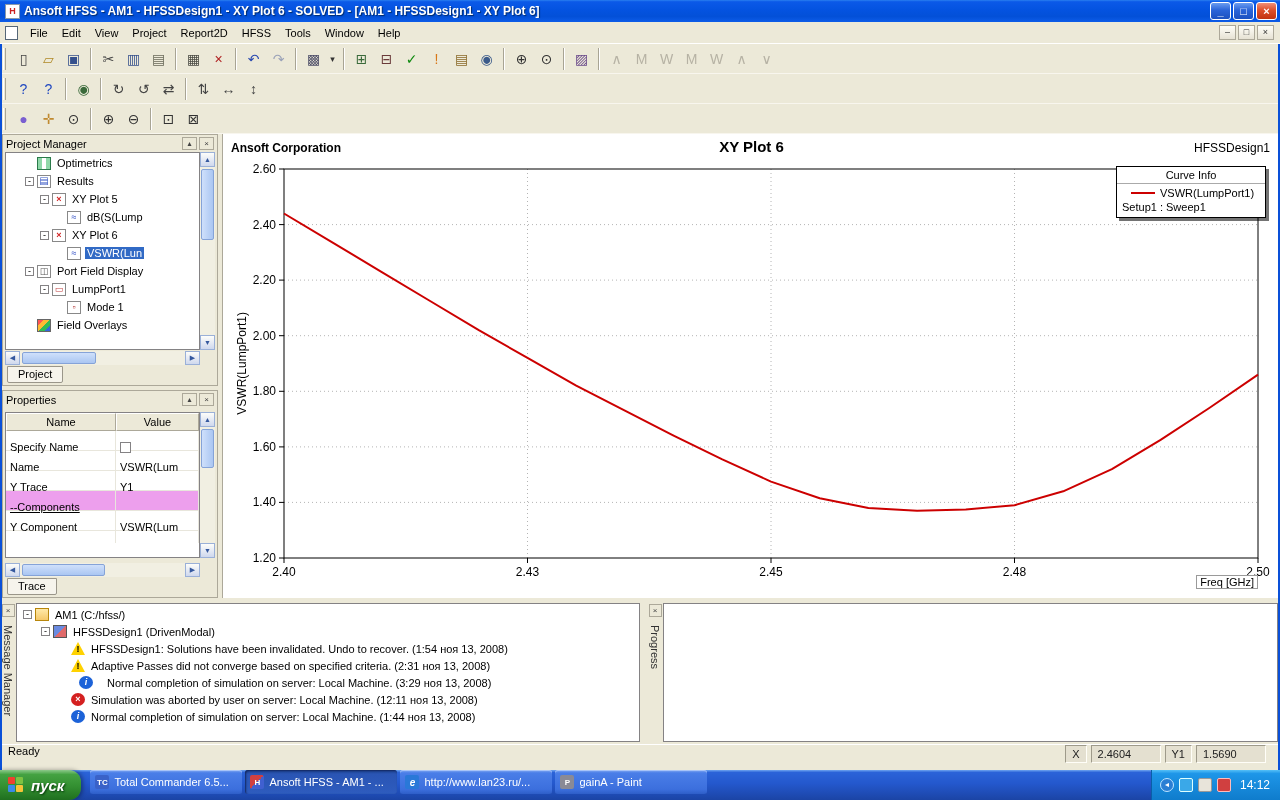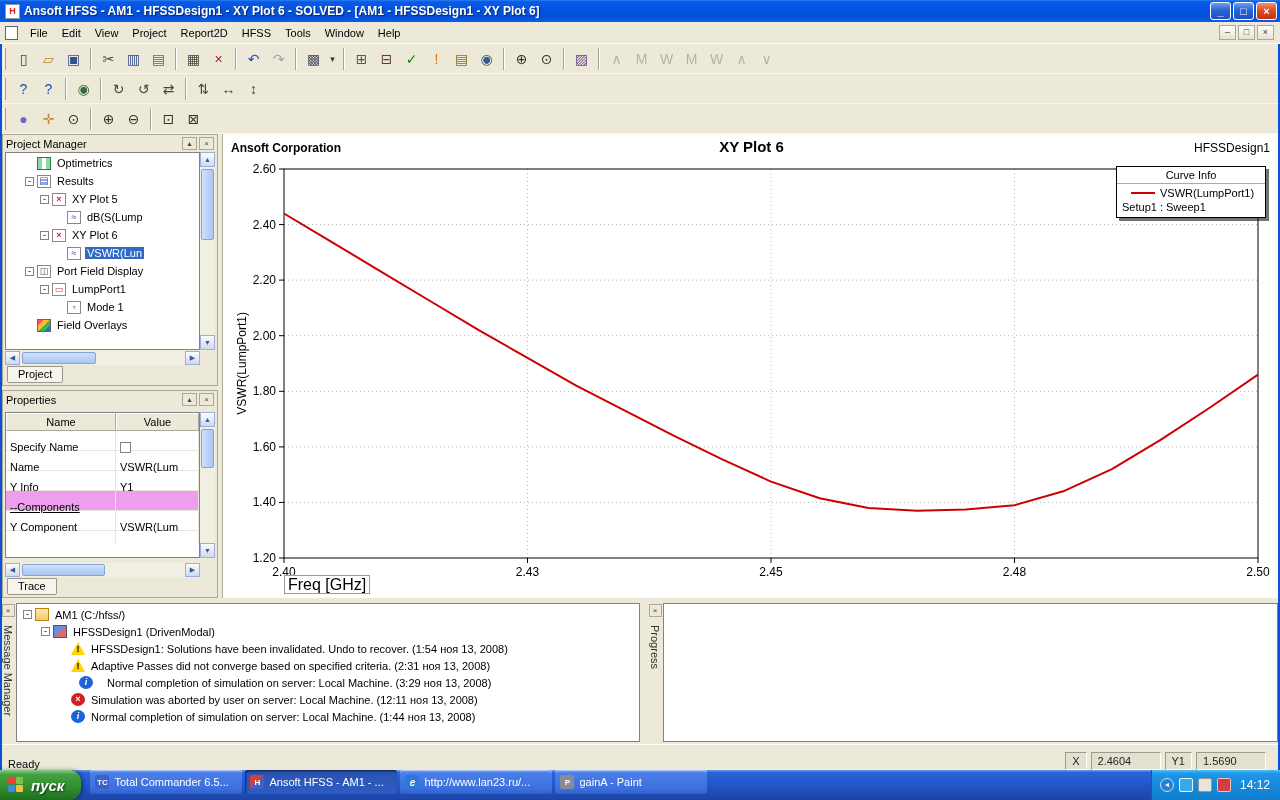--- a/index.html
+++ b/index.html
@@ -88,39 +88,39 @@
 .plot-title{position:absolute;left:0;right:0;top:4px;text-align:center;font-size:15px;font-weight:bold}
 .plot-design{position:absolute;right:10px;top:7px;font-size:12px}
 .plot-svg{position:absolute;left:0;top:0;width:1058px;height:464px}
 .grid{stroke:#b4b4b4;stroke-dasharray:1 3}
 .tick{stroke:#000}
 .frame{fill:none;stroke:#000}
 .curve{fill:none;stroke-width:2;stroke-linejoin:round}
 .axlab{font:12px "Liberation Sans",sans-serif;fill:#000}
 .ylabel{position:absolute;left:12px;top:35px;height:389px;display:flex;align-items:center}
 .ylabel span{writing-mode:vertical-rl;transform:rotate(180deg);font-size:12px}
-.xlabel{position:absolute;left:61px;width:974px;top:442px;text-align:left;font-size:16px}
+.xlabel{position:absolute;left:61px;width:974px;top:442px;text-align:right;font-size:11px}
 .xlabel span{border:1px solid #9a9a9a;padding:0 3px}
 .legend{position:absolute;right:14px;top:32px;width:150px;background:#fff;border:1px solid #000;box-shadow:3px 3px 0 rgba(0,0,0,.55);padding-bottom:4px;z-index:6}
 .legend-h{text-align:center;padding:2px 0;border-bottom:1px solid #aaa}
 .legend-entry{display:flex;align-items:center;padding:3px 2px 0}
 .legend-line{width:24px;border-top:2px solid #c00;margin:0 5px 0 12px;flex:none}
 .legend-sweep{padding:2px 4px 0 5px}
 
 .bottom{position:absolute;left:0;top:602px;width:1280px;height:142px;display:flex;z-index:5}
 .bpanel{display:flex}
 .bpanel.msg{width:642px}
 .bpanel.prog{flex:1;margin-left:5px}
 .bstrip{width:16px;display:flex;flex-direction:column;align-items:center;padding-top:2px;flex:none}
 .bclose{width:13px;height:13px;border:1px solid #ACA899;background:#ECE9D8;font-size:8px;line-height:11px;text-align:center;color:#444}
 .blabel{writing-mode:vertical-rl;margin-top:8px;color:#333}
 .bcontent{flex:1;background:#fff;border:1px solid #848284;margin:1px 2px 2px 0;overflow:hidden;padding:2px}
 .bcontent .trow{height:17px}
 
-.statusbar{position:absolute;left:0;top:744px;width:1280px;height:26px;background:#ECE9D8;border-top:1px solid #fff;display:flex;align-items:flex-end;padding:0 8px;z-index:6}
+.statusbar{position:absolute;left:0;top:744px;width:1280px;height:26px;background:#ECE9D8;border-top:1px solid #fff;display:flex;align-items:flex-start;padding:0 8px;z-index:6}
 .status-right{margin-left:auto;display:flex;align-items:center;padding-right:6px}
 .sbox{border:1px solid;border-color:#9e9a8a #fffef8 #fffef8 #9e9a8a;background:#E4E0D0;height:18px;display:flex;align-items:center;padding:0 6px;margin-left:4px;color:#222}
 .sbox.val{width:70px}
 
 .taskbar{position:absolute;left:0;top:770px;width:1280px;height:30px;background:linear-gradient(180deg,#6fa5f0 0,#2b63d8 8%,#2458cd 45%,#1b44a5 100%);display:flex;align-items:flex-start;z-index:40}
 .start{height:30px;padding:0 17px 0 8px;border-radius:0 12px 12px 0;background:linear-gradient(180deg,#8cc98a 0,#44a242 15%,#338f31 55%,#1f6f1f 100%);display:flex;align-items:center;gap:6px;color:#fff;font-size:15px;font-weight:bold;font-style:italic;text-shadow:1px 1px 2px #06390a;box-shadow:2px 0 4px rgba(0,0,0,.35);flex:none}
 .flag{width:17px;height:17px;display:grid;grid-template-columns:7px 7px;grid-template-rows:7px 7px;gap:1px;flex:none}
 .flag i{border-radius:1px;display:block}
 .fr{background:#ee4030}.fg{background:#7dc242}.fb{background:#3a8ae8}.fy{background:#f6c338}
 .tasks{display:flex;gap:3px;margin-left:9px;flex:1;overflow:hidden}
@@ -351,21 +351,21 @@
                 <span class="pcell nm">Specify Name</span>
                 <span class="pcell vl">
                   <span class="cb"></span>
                 </span>
               </div>
               <div class="prow">
                 <span class="pcell nm">Name</span>
                 <span class="pcell vl">VSWR(Lum</span>
               </div>
               <div class="prow">
-                <span class="pcell nm">Y Info</span>
+                <span class="pcell nm">Y Trace</span>
                 <span class="pcell vl">Y1</span>
               </div>
               <div class="prow" style="background: rgb(237, 159, 237); text-decoration: underline;">
                 <span class="pcell nm">--Components</span>
                 <span class="pcell vl"></span>
               </div>
               <div class="prow">
                 <span class="pcell nm">Y Component</span>
                 <span class="pcell vl">VSWR(Lum</span>
               </div>

